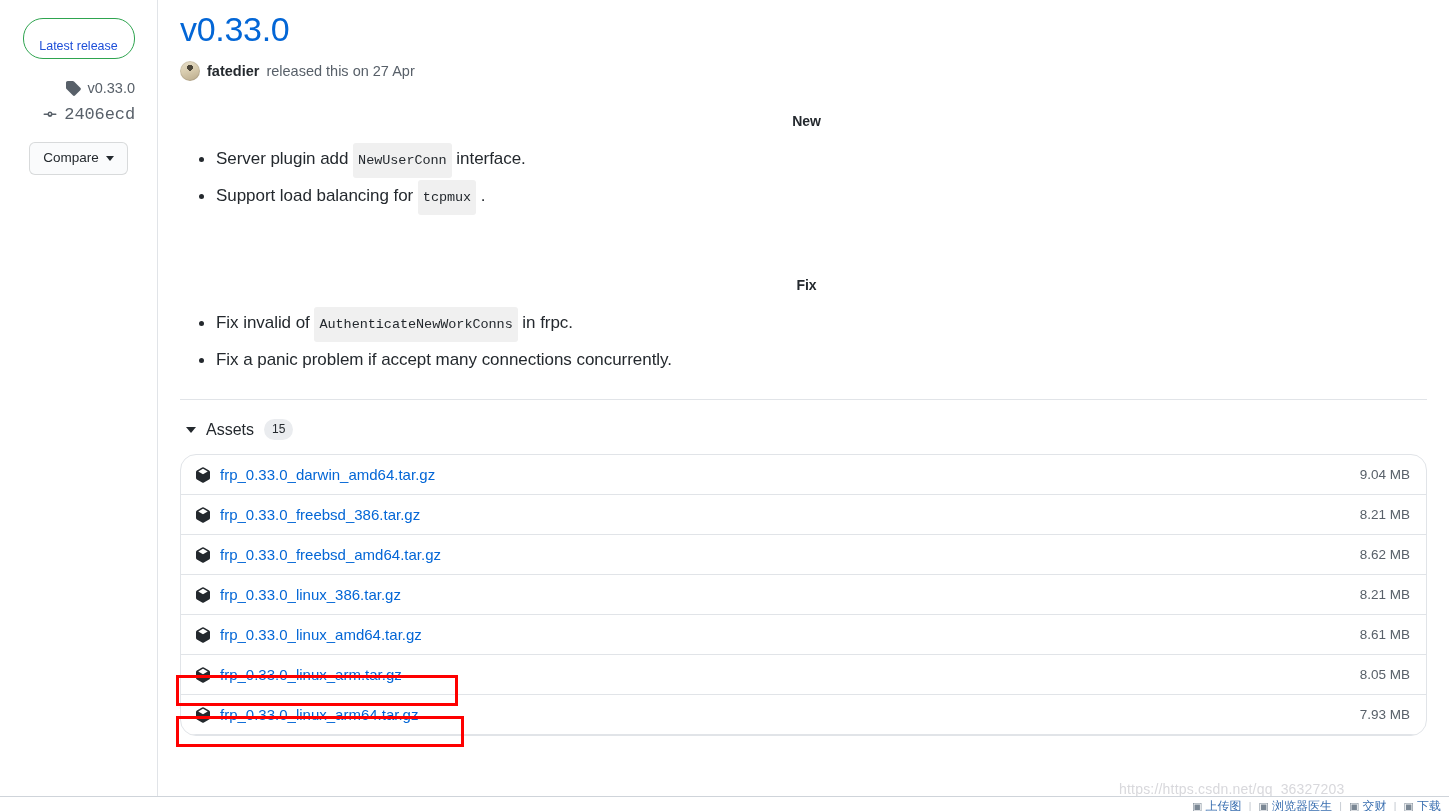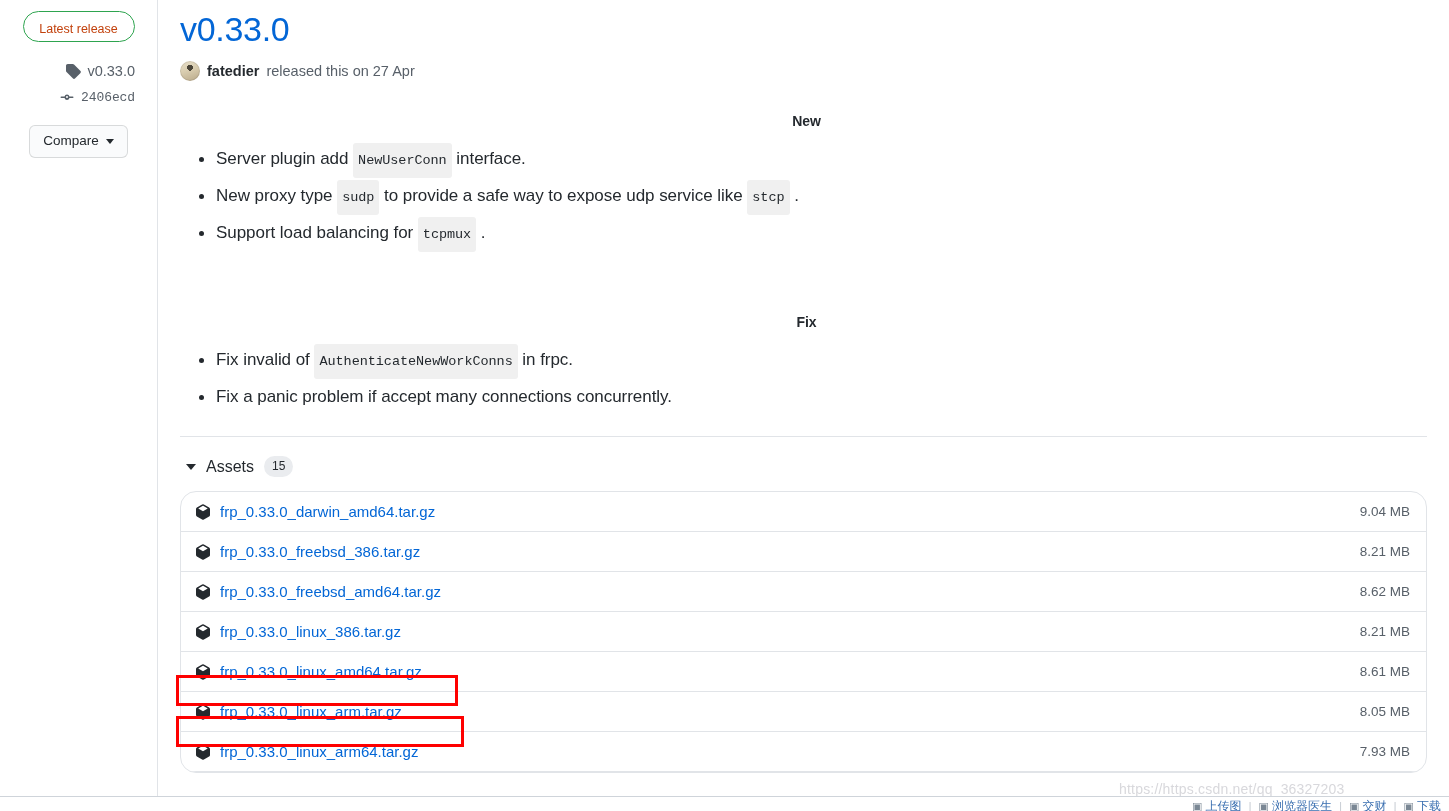--- a/index.html
+++ b/index.html
@@ -39,28 +39,28 @@
     padding: 10px 16px 0 16px;
     box-sizing: border-box;
     position: relative;
     min-width: 0;
   }
 
   
   .badge-latest {
     display: block;
     width: 112px;
-    margin: 0 auto;
+    margin: 7px auto;
     text-align: center;
     border: 1px solid #2ea44f;
-    color: #c2410c;
+    color: #1d4ed8;
     border-radius: 20px;
     font-size: 12.5px;
     line-height: 19px;
-    padding: 8px 0 2px 0;
+    padding: 18px 0 2px 0;
     font-weight: 400;
     box-sizing: border-box;
     background: #ffffff;
   }
 
   .side-meta {
     margin-top: 20px;
     text-align: right;
     padding-right: 22px;
   }
@@ -72,21 +72,21 @@
     color: #586069;
     margin-bottom: 8px;
     height: 18px;
   }
   .side-row .label {
     font-size: 14.5px;
     color: #586069;
   }
   .side-row.commit .label {
     font-family: "Liberation Mono", "DejaVu Sans Mono", monospace;
-    font-size: 13px;
+    font-size: 17px;
     letter-spacing: -0.1px;
   }
   .ic {
     display: inline-block;
     line-height: 0;
     flex: 0 0 auto;
   }
   .ic svg { display: block; }
 
   .compare-wrap {
@@ -363,21 +363,20 @@
     <div class="byline">
       <span class="avatar"></span>
       <span class="author">fatedier</span>
       <span>released this on 27 Apr</span>
     </div>
 
     
     <h3 class="sec">New</h3>
     <ul class="notes" id="list-new">
         <li>Server plugin add <code class="inline">NewUserConn</code> interface.</li>
-        <li>New proxy type <code class="inline">sudp</code> to provide a safe way to expose udp service like <code class="inline">stcp</code> .</li>
         <li>Support load balancing for <code class="inline">tcpmux</code> .</li>
       </ul>
 
     
     <h3 class="sec fix">Fix</h3>
     <ul class="notes" id="list-fix">
         <li>Fix invalid of <code class="inline">AuthenticateNewWorkConns</code> in frpc.</li>
         <li>Fix a panic problem if accept many connections concurrently.</li>
       </ul>
 

